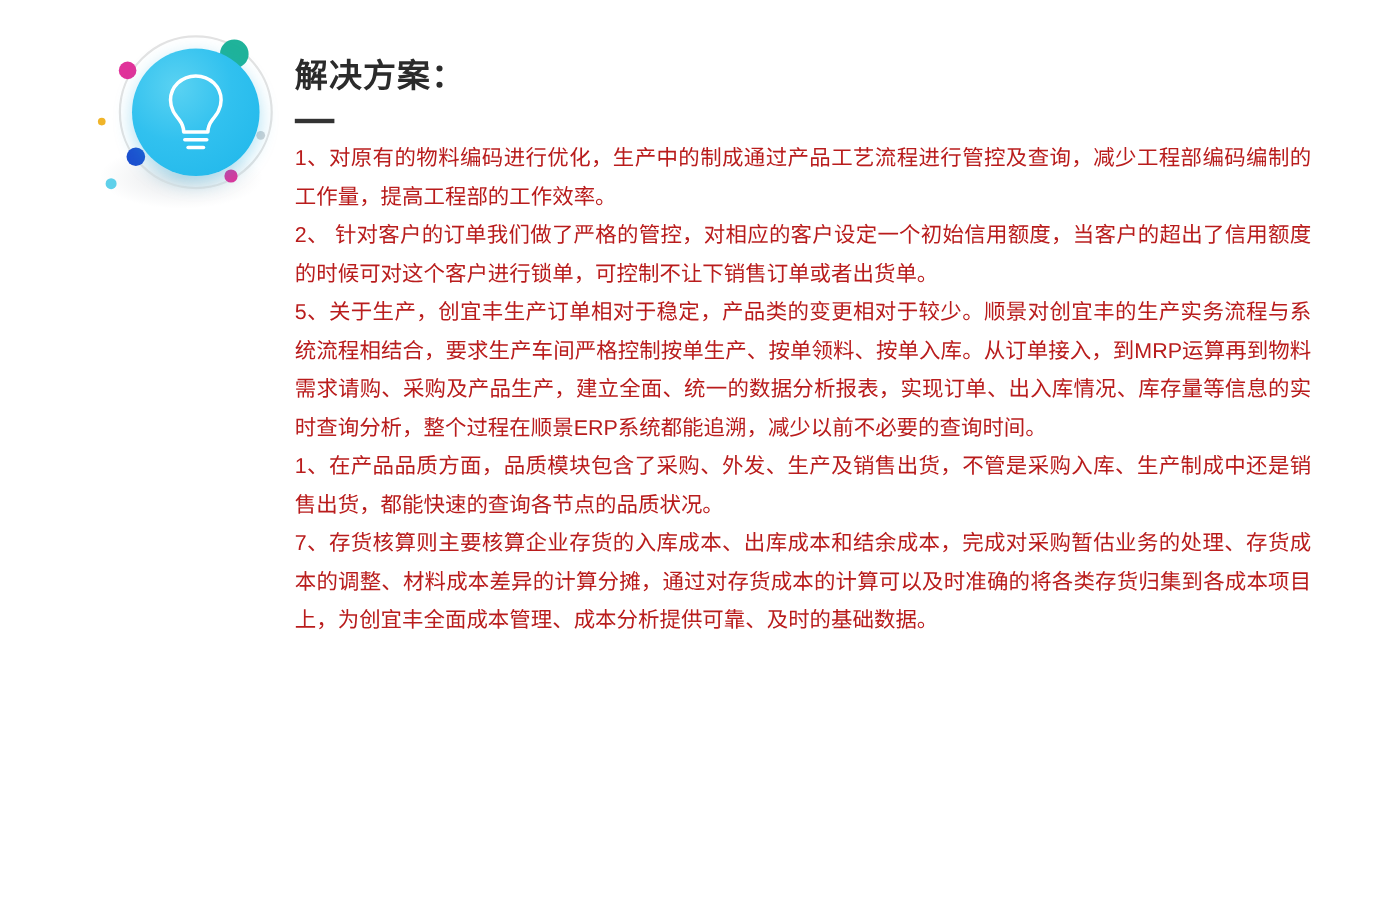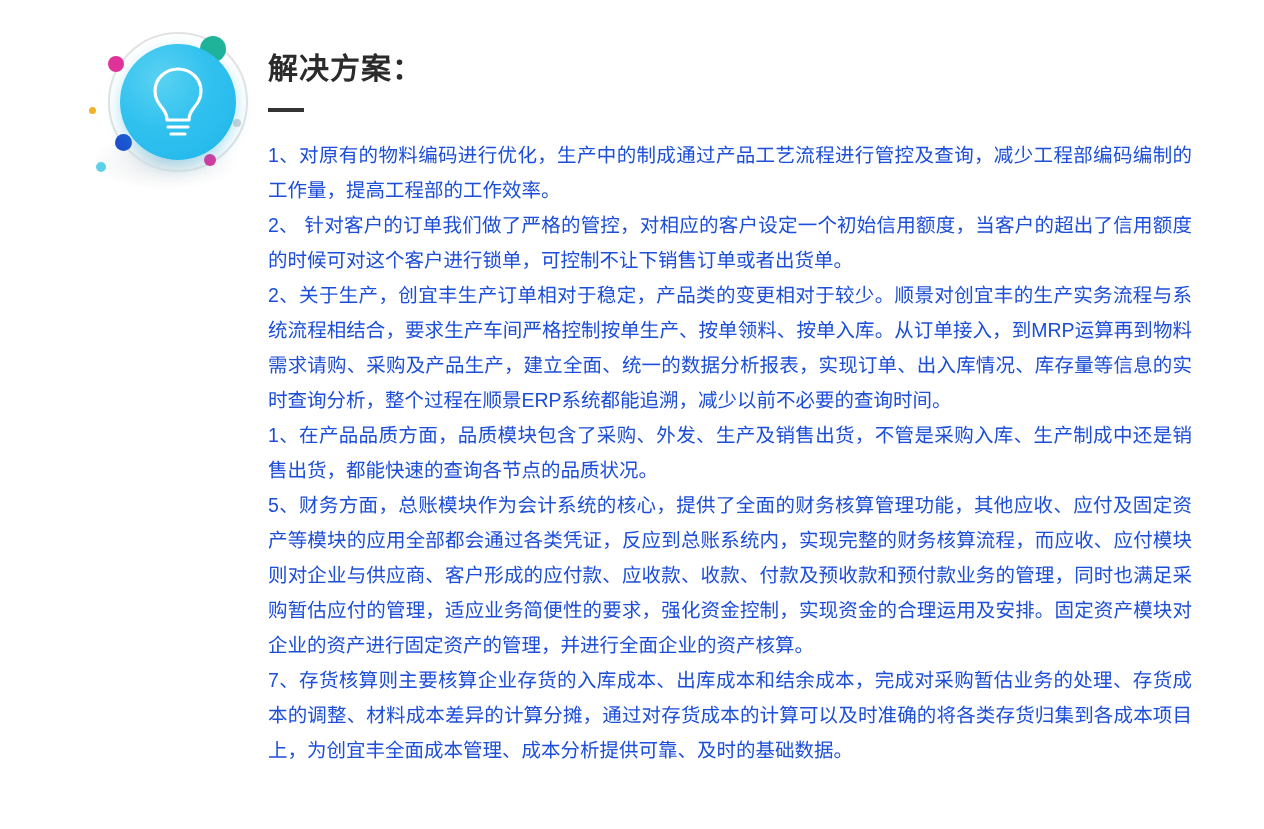--- a/index.html
+++ b/index.html
@@ -92,25 +92,25 @@
     top: 108px;
     width: 36px;
     height: 4px;
     background: #333333;
   }
 
   
   .body-copy {
     position: absolute;
     left: 268px;
-    top: 138px;
+    top: 127px;
     width: 924px;
     font-size: 19.5px;
     line-height: 35px;
-    color: #1d4ed8;
+    color: #b91c1c;
     text-align: justify;
     text-justify: inter-ideograph;
   }
   .para {
     margin: 0;
     padding: 0;
   }
 </style>
 </head>
 <body>
@@ -135,19 +135,18 @@
       </svg>
     </div>
   </div>
 
   <div class="heading">解决方案：</div>
   <div class="rule"></div>
 
   <div class="body-copy">
     <p class="para">1、对原有的物料编码进行优化，生产中的制成通过产品工艺流程进行管控及查询，减少工程部编码编制的工作量，提高工程部的工作效率。</p>
     <p class="para">2、 针对客户的订单我们做了严格的管控，对相应的客户设定一个初始信用额度，当客户的超出了信用额度的时候可对这个客户进行锁单，可控制不让下销售订单或者出货单。</p>
-    <p class="para">2、关于生产，创宜丰生产订单相对于稳定，产品类的变更相对于较少。顺景对创宜丰的生产实务流程与系统流程相结合，要求生产车间严格控制按单生产、按单领料、按单入库。从订单接入，到MRP运算再到物料需求请购、采购及产品生产，建立全面、统一的数据分析报表，实现订单、出入库情况、库存量等信息的实时查询分析，整个过程在顺景ERP系统都能追溯，减少以前不必要的查询时间。</p>
+    <p class="para">5、关于生产，创宜丰生产订单相对于稳定，产品类的变更相对于较少。顺景对创宜丰的生产实务流程与系统流程相结合，要求生产车间严格控制按单生产、按单领料、按单入库。从订单接入，到MRP运算再到物料需求请购、采购及产品生产，建立全面、统一的数据分析报表，实现订单、出入库情况、库存量等信息的实时查询分析，整个过程在顺景ERP系统都能追溯，减少以前不必要的查询时间。</p>
     <p class="para">1、在产品品质方面，品质模块包含了采购、外发、生产及销售出货，不管是采购入库、生产制成中还是销售出货，都能快速的查询各节点的品质状况。</p>
-    <p class="para">5、财务方面，总账模块作为会计系统的核心，提供了全面的财务核算管理功能，其他应收、应付及固定资产等模块的应用全部都会通过各类凭证，反应到总账系统内，实现完整的财务核算流程，而应收、应付模块则对企业与供应商、客户形成的应付款、应收款、收款、付款及预收款和预付款业务的管理，同时也满足采购暂估应付的管理，适应业务简便性的要求，强化资金控制，实现资金的合理运用及安排。固定资产模块对企业的资产进行固定资产的管理，并进行全面企业的资产核算。</p>
     <p class="para">7、存货核算则主要核算企业存货的入库成本、出库成本和结余成本，完成对采购暂估业务的处理、存货成本的调整、材料成本差异的计算分摊，通过对存货成本的计算可以及时准确的将各类存货归集到各成本项目上，为创宜丰全面成本管理、成本分析提供可靠、及时的基础数据。</p>
   </div>
 
 </div>
 
 </body></html>

